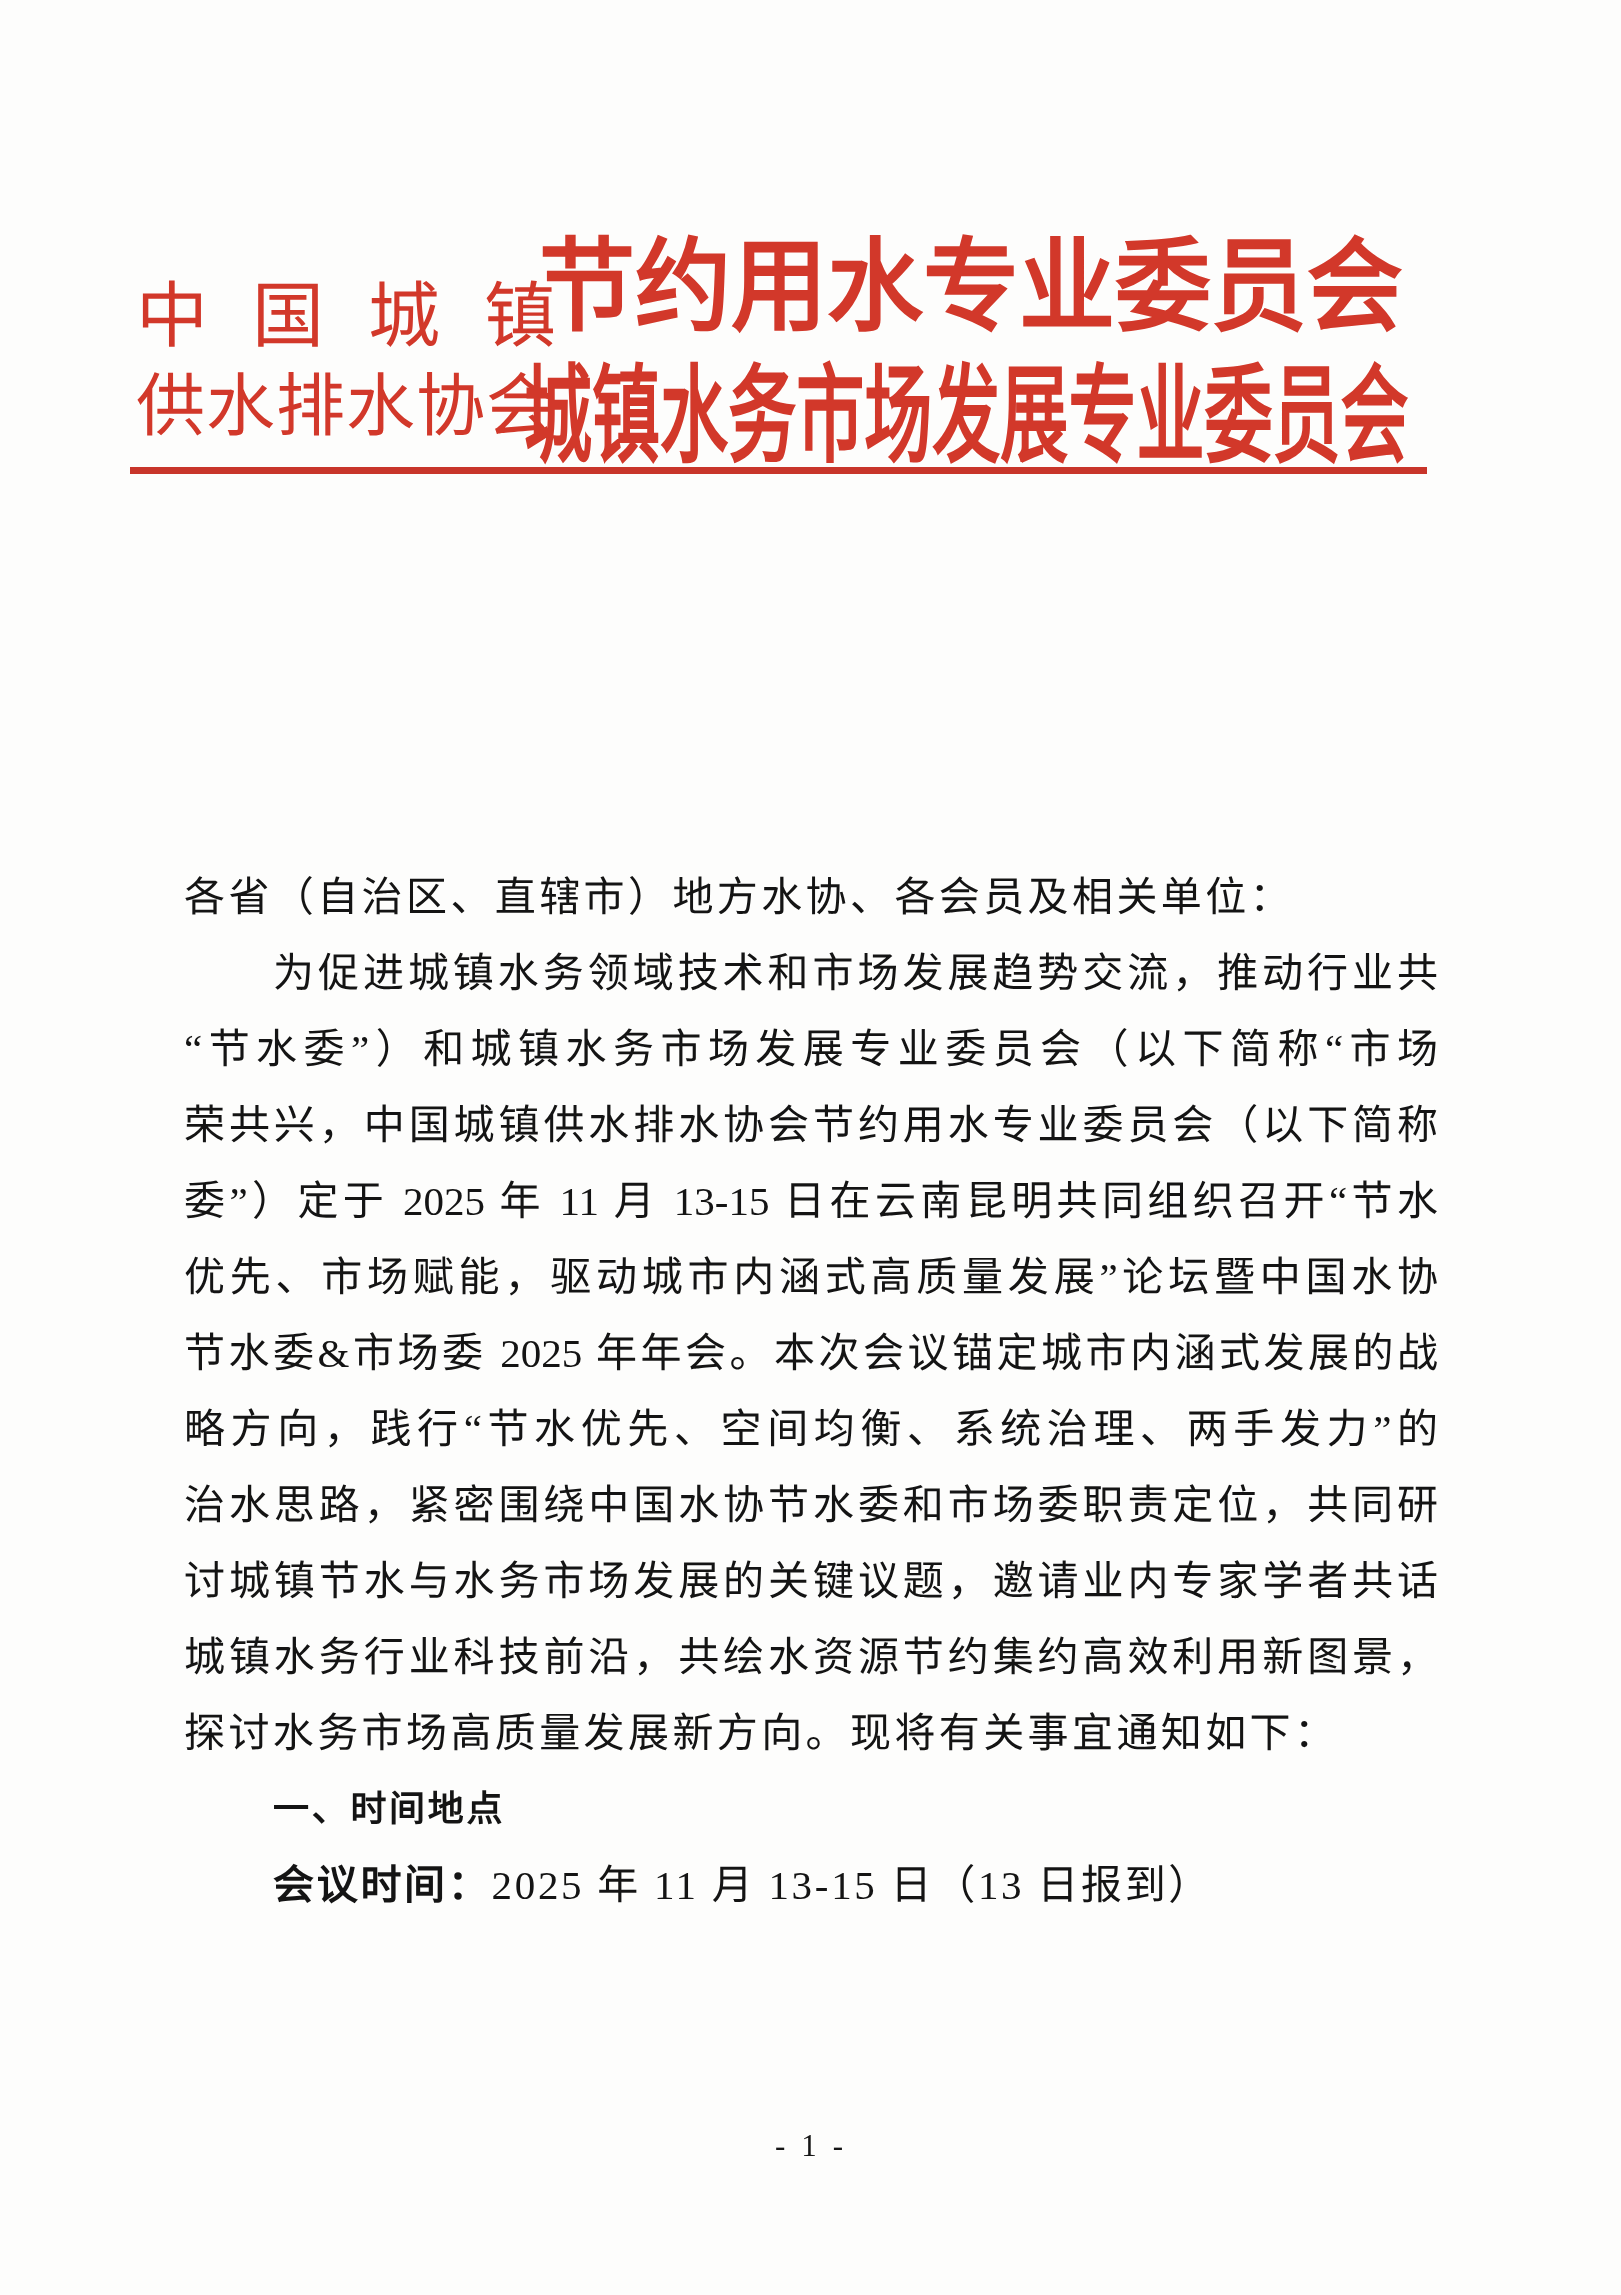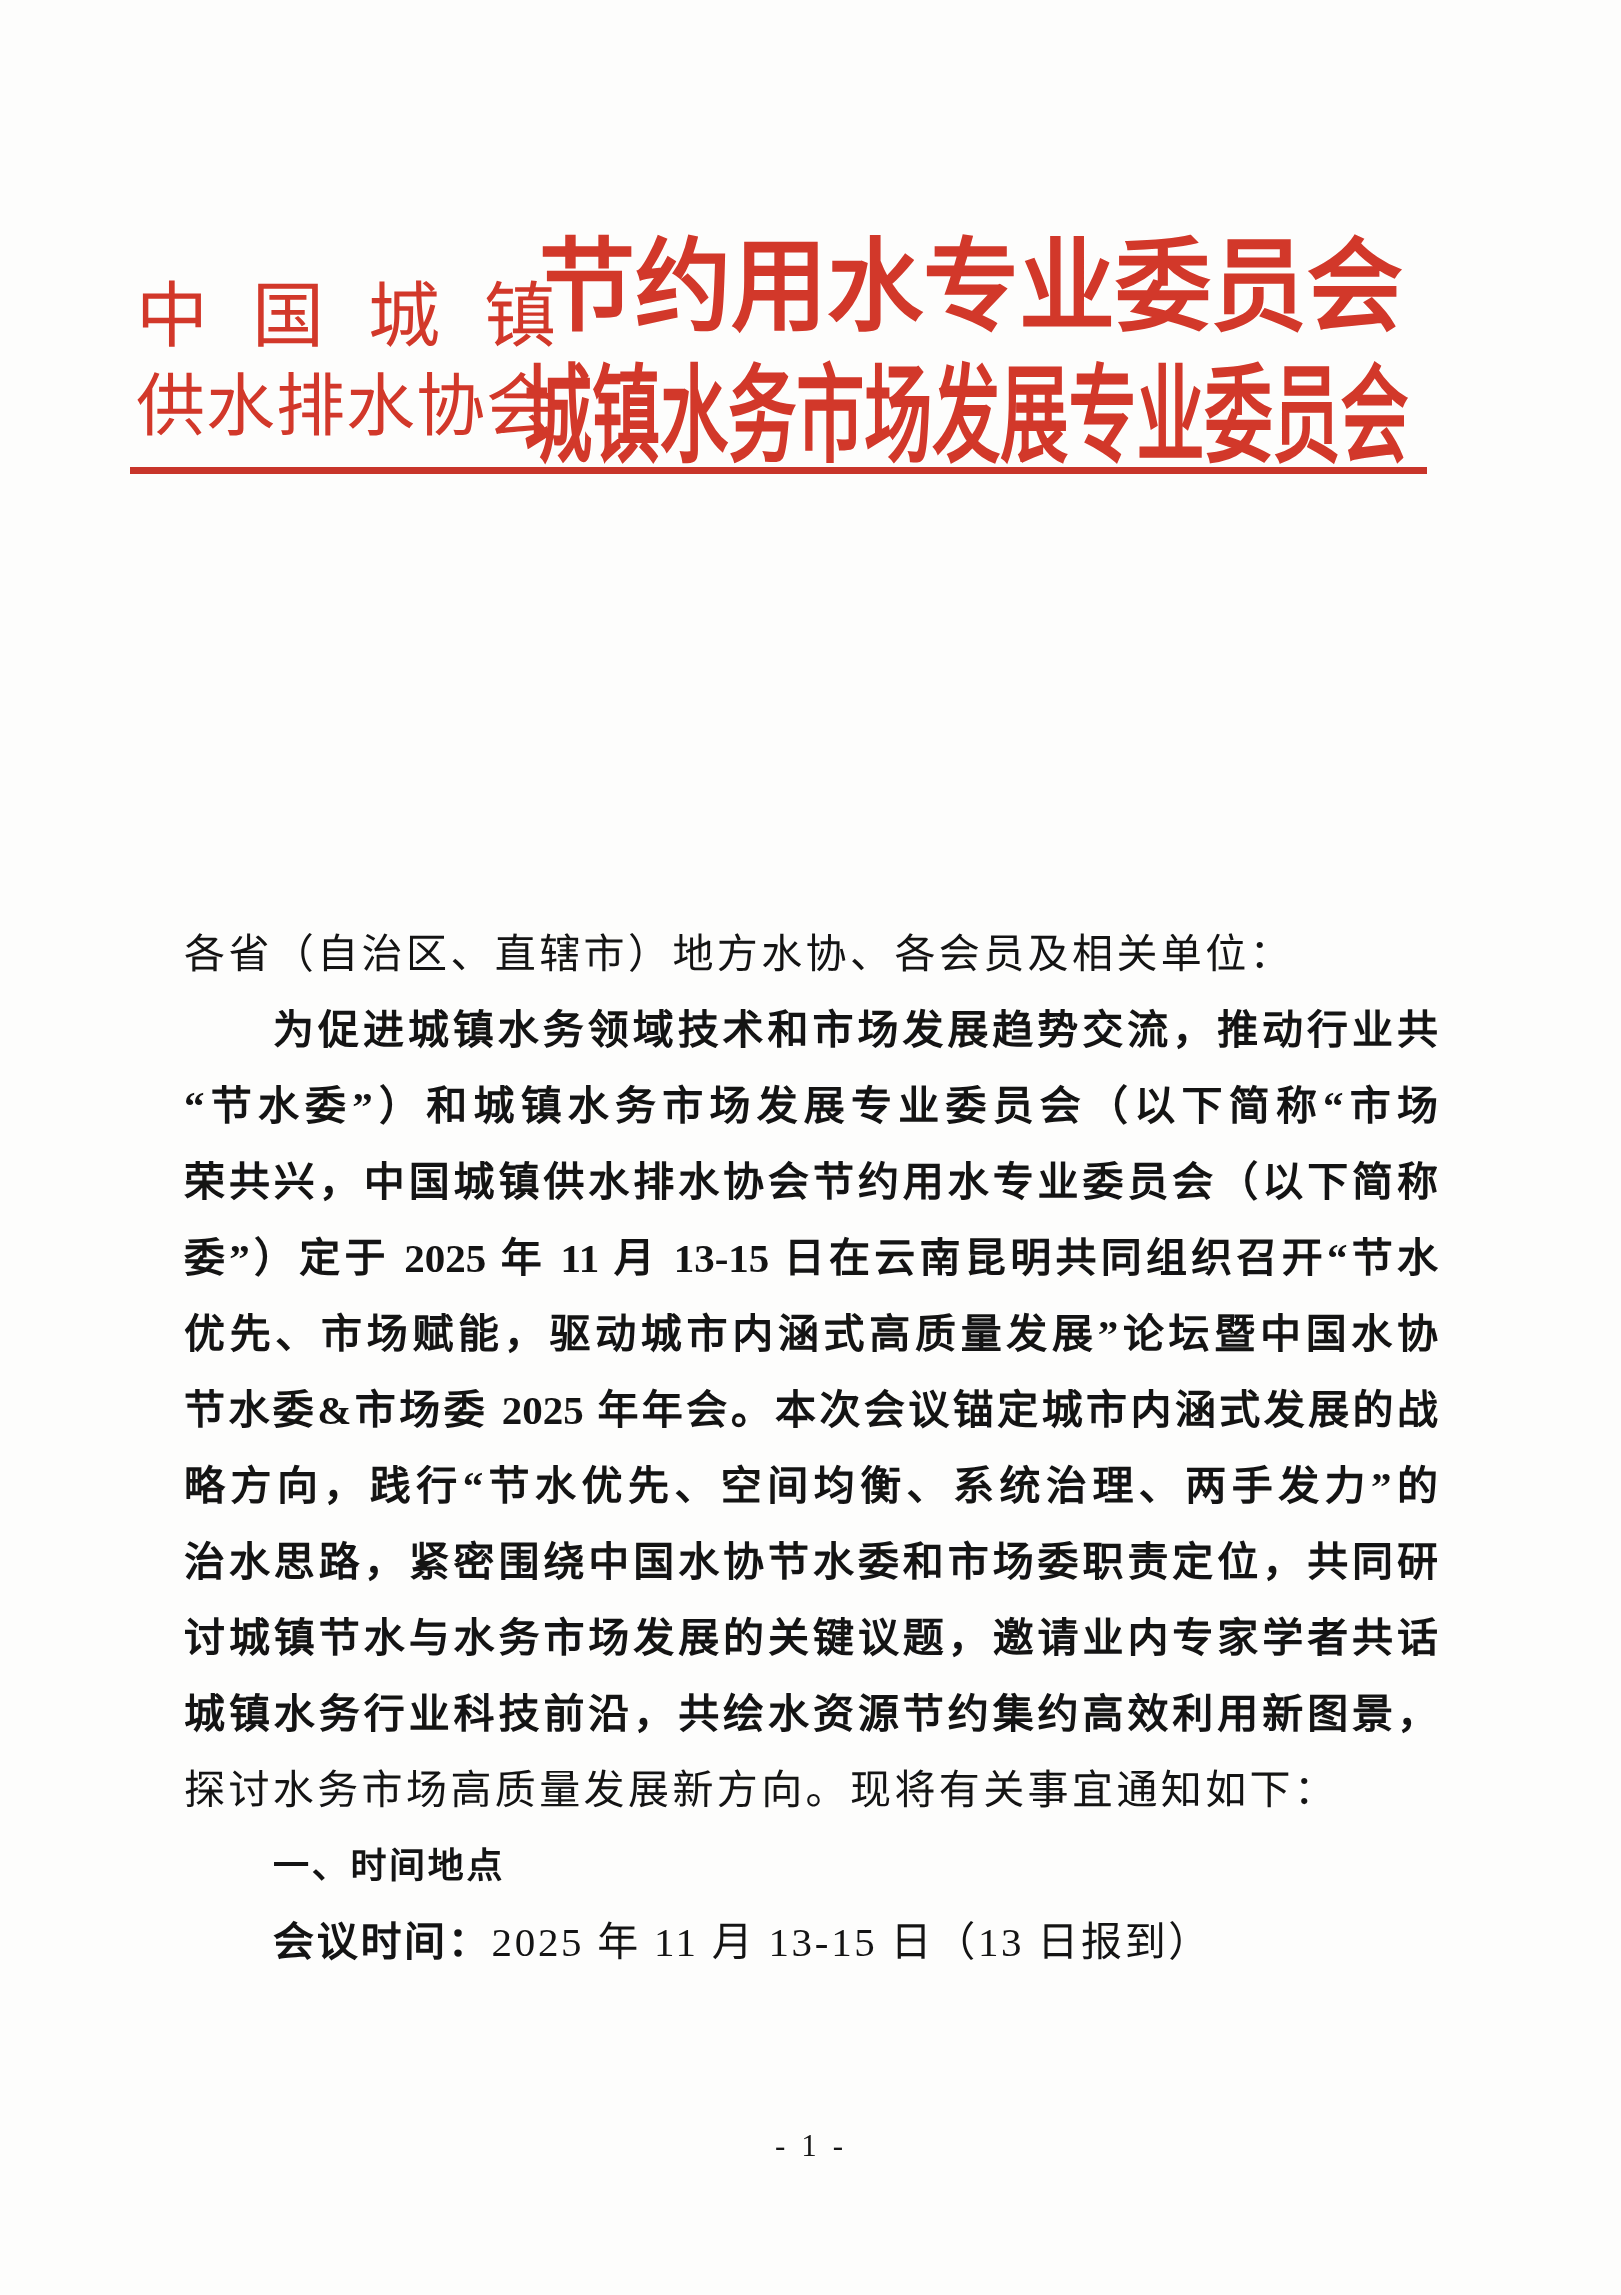--- a/index.html
+++ b/index.html
@@ -81,31 +81,30 @@
     font-size: 49px;
     font-weight: 700;
     letter-spacing: 1.4px;
     line-height: 98px;
     color: #0c0c0c;
   }
 
   
   .body-text {
     position: absolute;
-    left: 184px; top: 916px;
+    left: 184px; top: 859px;
     width: 1254px;
     font-size: 41px;
     line-height: 76px;
     color: #141414;
   }
   .line { min-height: 76px; }
   .full {
     text-align: justify;
     text-align-last: justify;
-    font-weight: bold;
   }
   .short {
     white-space: nowrap;
     letter-spacing: 3.4px;
   }
   .indent { text-indent: 89px; }
   .pad-indent { padding-left: 89px; }
   .hei {
     font-family: "Liberation Sans", "DejaVu Sans", sans-serif;
     font-weight: 700;

